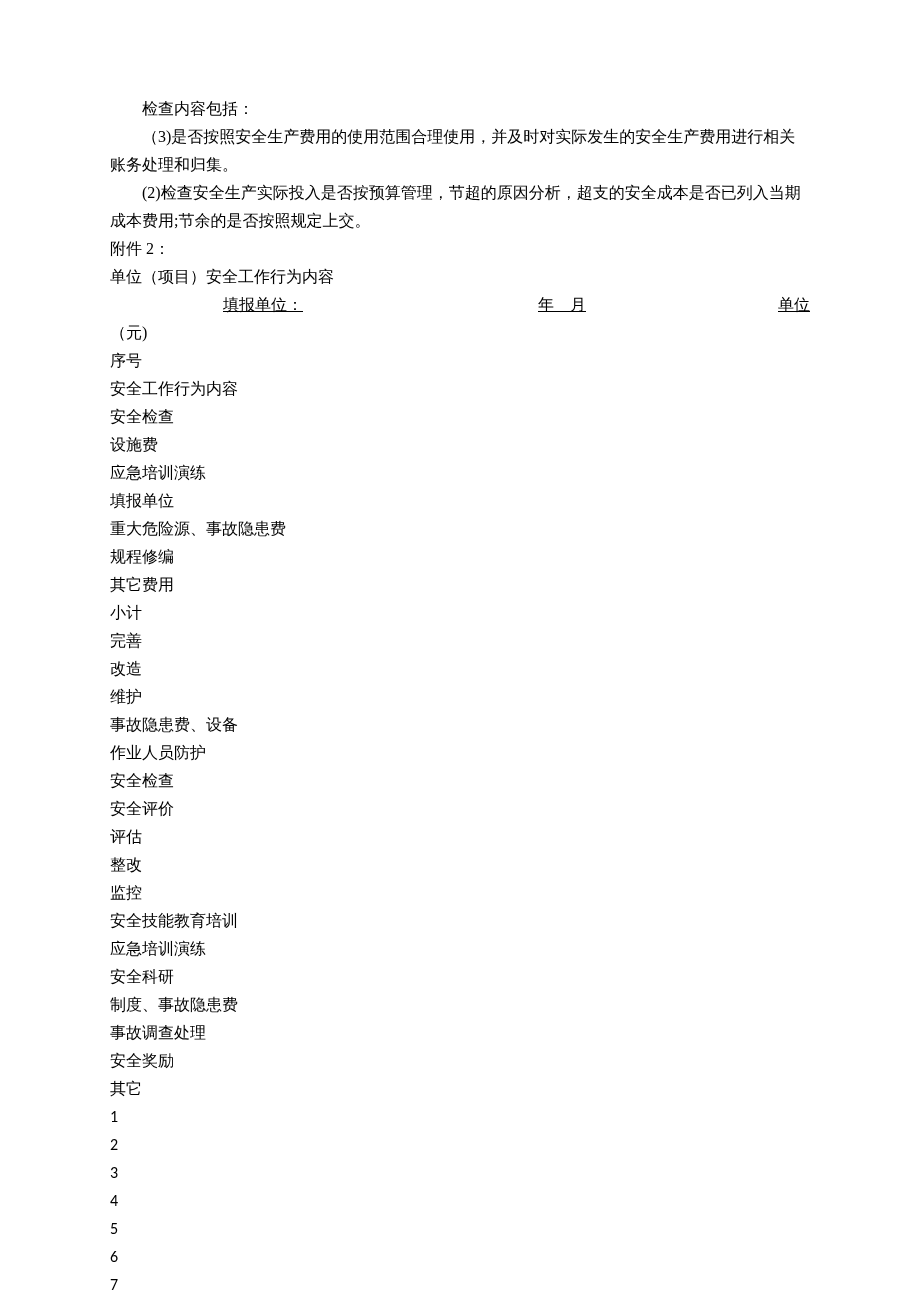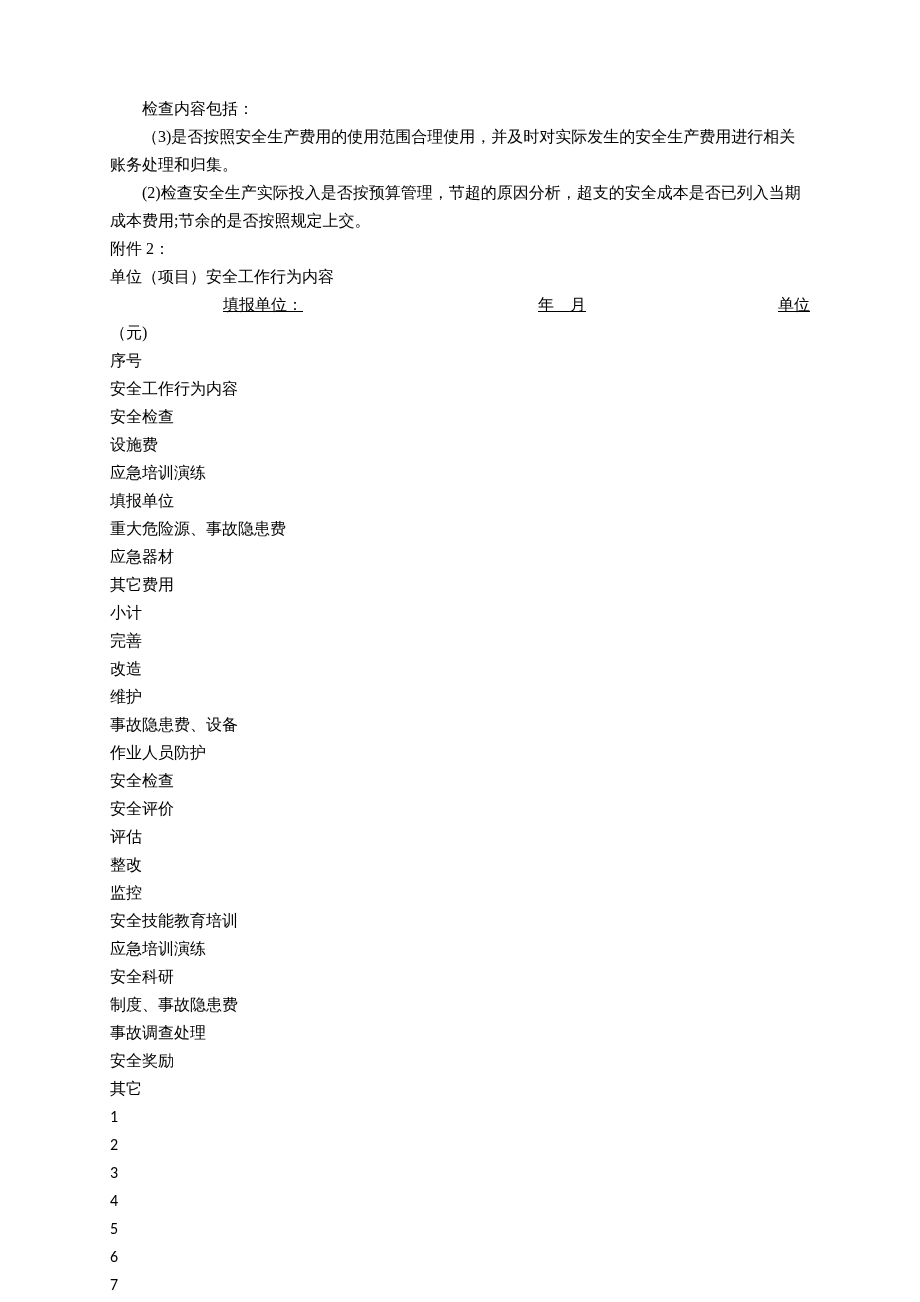--- a/index.html
+++ b/index.html
@@ -65,21 +65,21 @@
 </div>
 <p class="no-indent">（元)</p>
 
 <p class="no-indent">序号</p>
 <p class="no-indent">安全工作行为内容</p>
 <p class="no-indent">安全检查</p>
 <p class="no-indent">设施费</p>
 <p class="no-indent">应急培训演练</p>
 <p class="no-indent">填报单位</p>
 <p class="no-indent">重大危险源、事故隐患费</p>
-<p class="no-indent">应急器材</p>
+<p class="no-indent">规程修编</p>
 <p class="no-indent">其它费用</p>
 <p class="no-indent">小计</p>
 <p class="no-indent">完善</p>
 <p class="no-indent">改造</p>
 <p class="no-indent">维护</p>
 <p class="no-indent">事故隐患费、设备</p>
 <p class="no-indent">作业人员防护</p>
 <p class="no-indent">安全检查</p>
 <p class="no-indent">安全评价</p>
 <p class="no-indent">评估</p>

